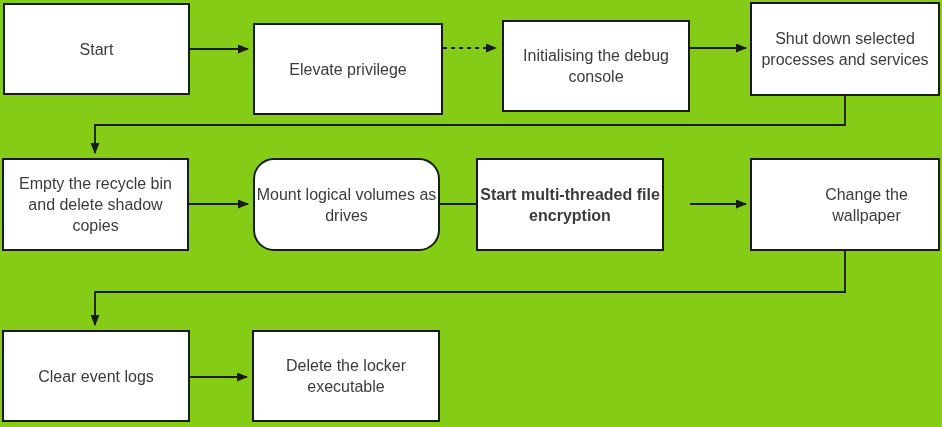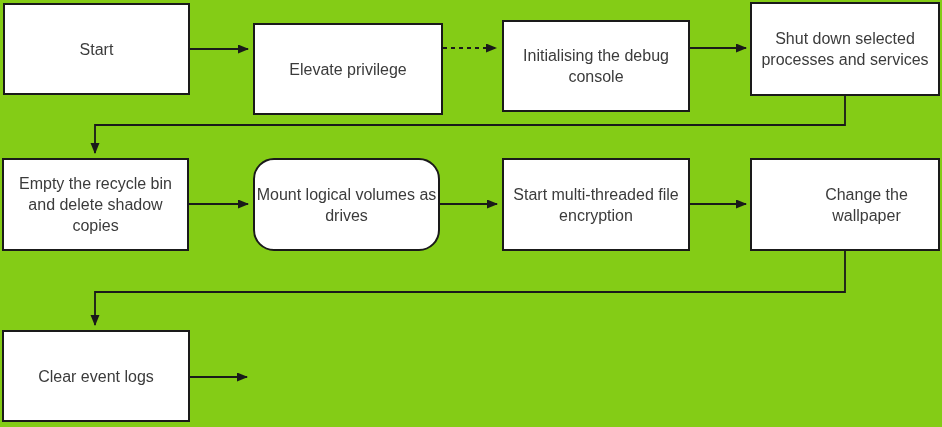--- a/index.html
+++ b/index.html
@@ -36,21 +36,21 @@
     line-height: 21px;
     padding: 2px 1px;
   }
   
   .n0 { left: 3px;   top: 3px;   width: 187px; height: 92px; }
   .n1 { left: 253px; top: 3px;   width: 190px; height: 92px; margin-top: 20px; }
   .n2 { left: 502px; top: 20px;   width: 188px; height: 92px; }
   .n3 { left: 750px; top: 2px;   width: 190px; height: 94px; }
   .n4 { left: 2px;   top: 158px; width: 187px; height: 93px; }
   .n5 { left: 253px; top: 158px; width: 187px; height: 93px; border-radius: 21px; }
-  .n6 { left: 502px; top: 158px; width: 188px; height: 93px; }
+  .n6 { left: 476px; top: 158px; width: 188px; height: 93px; font-weight: bold; }
   .n7 { left: 750px; top: 158px; width: 190px; height: 93px; padding-left: 44px; }
   .n8 { left: 2px;   top: 330px; width: 188px; height: 92px; align-items: center; }
   .n9 { left: 252px; top: 330px; width: 188px; height: 92px; }
 </style>
 </head>
 <body>
 
 <div class="canvas">
 
   <svg class="edges-layer" width="942" height="427" viewBox="0 0 942 427" xmlns="http://www.w3.org/2000/svg">
@@ -90,14 +90,17 @@
   </div>
   <div class="node n6">
     <span>Start multi-threaded file encryption</span>
   </div>
   <div class="node n7">
     <span>Change the wallpaper</span>
   </div>
   <div class="node n8">
     <span>Clear event logs</span>
   </div>
+  <div class="node n9">
+    <span>Delete the locker executable</span>
+  </div>
 
 </div>
 
 </body></html>

